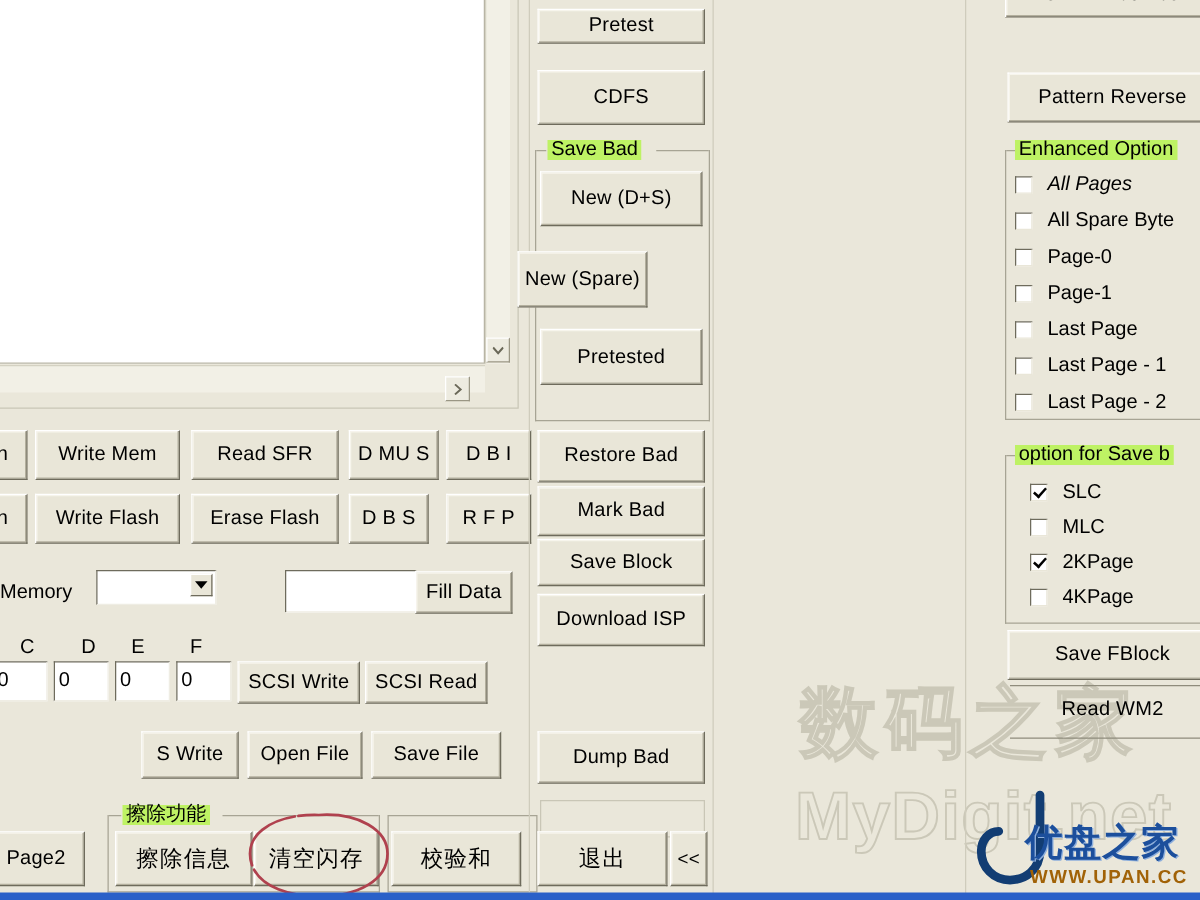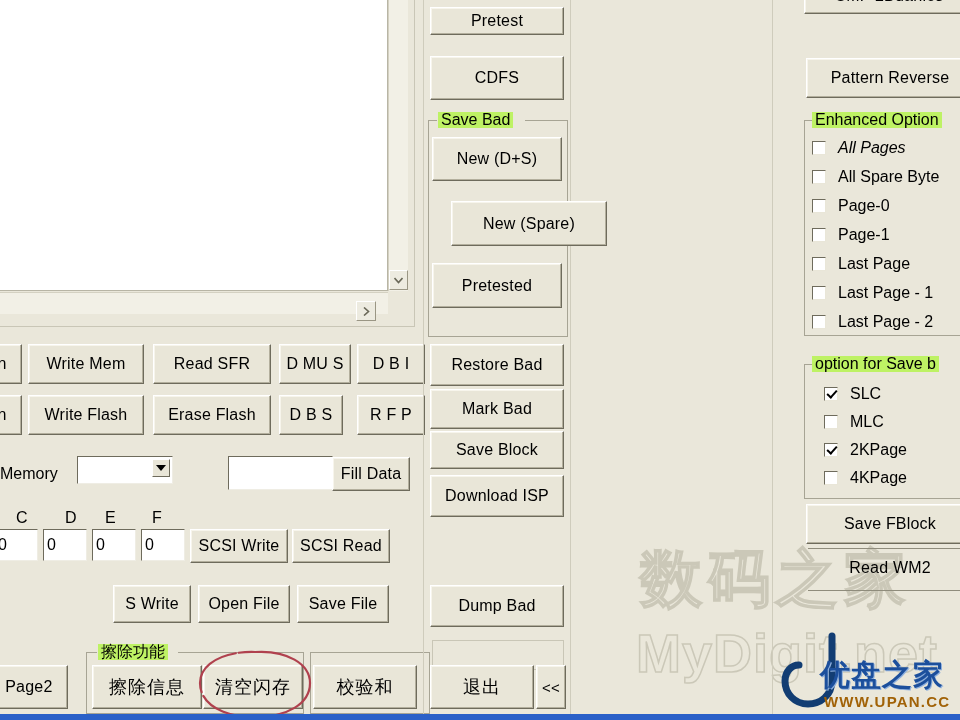--- a/index.html
+++ b/index.html
@@ -313,21 +313,21 @@
   <div class="textfield" style="left:-6px; top:529px; width:44px; height:32px;">0</div>
   <div class="textfield" style="left:43px; top:529px; width:44px; height:32px;">0</div>
   <div class="textfield" style="left:92px; top:529px; width:44px; height:32px;">0</div>
   <div class="textfield" style="left:141px; top:529px; width:44px; height:32px;">0</div>
 
   <div class="btn" style="left:190px; top:529px; width:98px; height:34px;">SCSI Write</div>
   <div class="btn" style="left:292px; top:529px; width:98px; height:34px;">SCSI Read</div>
 
   <div class="btn" style="left:113px; top:585px; width:78px; height:38px;">S Write</div>
   <div class="btn" style="left:198px; top:585px; width:92px; height:38px;">Open File</div>
-  <div class="btn" style="left:297px; top:585px; width:92px; height:38px;">Save File</div>
+  <div class="btn" style="left:297px; top:585px; width:104px; height:38px;">Save File</div>
 
   <div class="btn" style="left:-24px; top:665px; width:92px; height:44px;">e Page2</div>
 
   <div class="groupbox" style="left:86px; top:652px; width:218px; height:62px;">
     <span style="position:absolute;left:0;top:0;width:10px;height:1px;background:#a7a494;"></span>
     <span style="position:absolute;right:0;top:0;width:125px;height:1px;background:#a7a494;"></span>
   </div>
   <div class="gb-title" style="left:98px; top:644px;">擦除功能</div>
 
   <div class="btn cn" style="left:92px; top:665px; width:110px; height:44px;">擦除信息</div>
@@ -345,21 +345,21 @@
   <div class="btn" style="left:430px; top:7px; width:134px; height:28px;">Pretest</div>
   <div class="btn" style="left:430px; top:56px; width:134px; height:44px;">CDFS</div>
 
   <div class="groupbox" style="left:428px; top:120px; width:140px; height:217px;">
     <span style="position:absolute;left:0;top:0;width:8px;height:1px;background:#a7a494;"></span>
     <span style="position:absolute;right:0;top:0;width:42px;height:1px;background:#a7a494;"></span>
   </div>
   <div class="gb-title" style="left:438px; top:112px;">Save Bad</div>
 
   <div class="btn" style="left:432px; top:137px; width:130px; height:44px;">New (D+S)</div>
-  <div class="btn" style="left:451px; top:201px; width:156px; height:45px;">New (Spare)</div>
+  <div class="btn" style="left:414px; top:201px; width:104px; height:45px;">New (Spare)</div>
   <div class="btn" style="left:432px; top:263px; width:130px; height:45px;">Pretested</div>
 
   <div class="btn" style="left:430px; top:344px; width:134px; height:42px;">Restore Bad</div>
   <div class="btn" style="left:430px; top:389px; width:134px; height:40px;text-align:right;">Mark Bad</div>
   <div class="btn" style="left:430px; top:475px; width:134px; height:42px;">Download ISP</div>
   <div class="btn" style="left:430px; top:431px; width:134px; height:38px;">Save Block</div>
 
   <div class="btn" style="left:430px; top:585px; width:134px; height:42px;">Dump Bad</div>
 
   <div class="frame" style="left:432px; top:640px; width:132px; height:30px; border-color:#c9c6b6;"></div>

